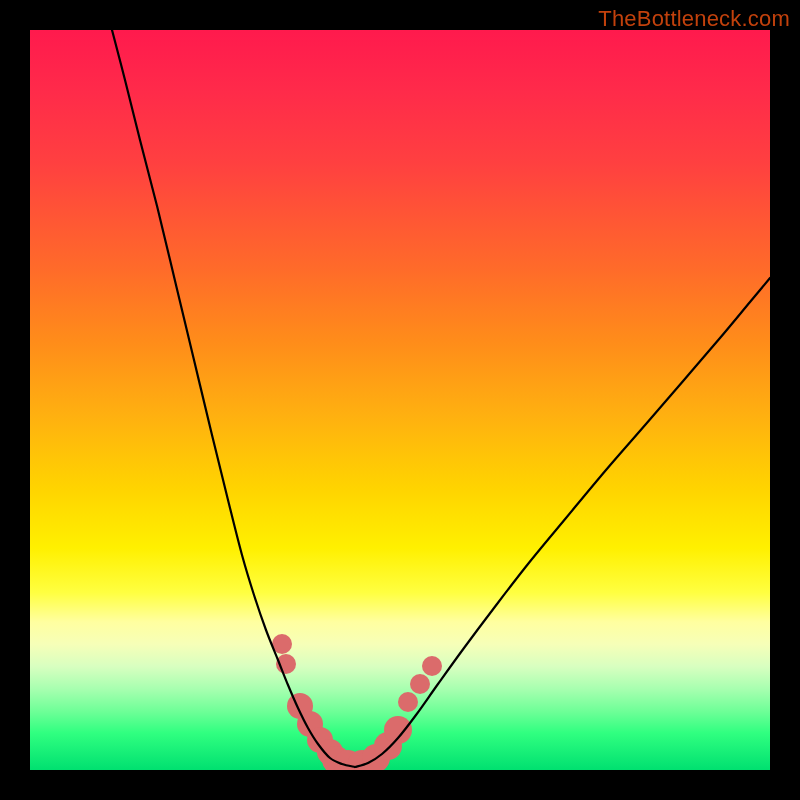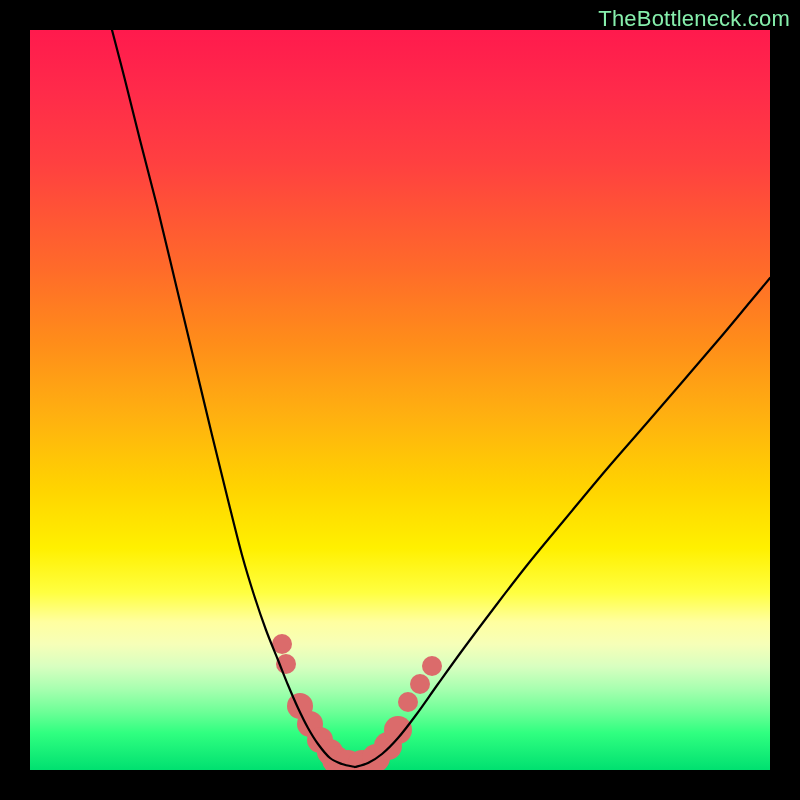--- a/index.html
+++ b/index.html
@@ -16,21 +16,21 @@
       #ffd400 62%,
       #fff000 70%,
       #ffff40 76%,
       #ffffa0 80%,
       #f6ffb8 83%,
       #d8ffc0 86%,
       #a8ffb0 89%,
       #70ff98 92%,
       #30ff80 95%,
       #00e070 100%);}
-  .watermark{position:absolute;top:6px;right:10px;color:#86efac;font-size:22px;letter-spacing:.2px}
+  .watermark{position:absolute;top:6px;right:10px;color:#c2410c;font-size:22px;letter-spacing:.2px}
   svg.curves{position:absolute;left:0;top:0;width:740px;height:740px}
   svg.dots{position:absolute;left:0;top:0;width:740px;height:740px}
 </style>
 </head>
 <body>
 
 <div class="frame">
   <div class="plot">
     <div class="gradient"></div>
 

